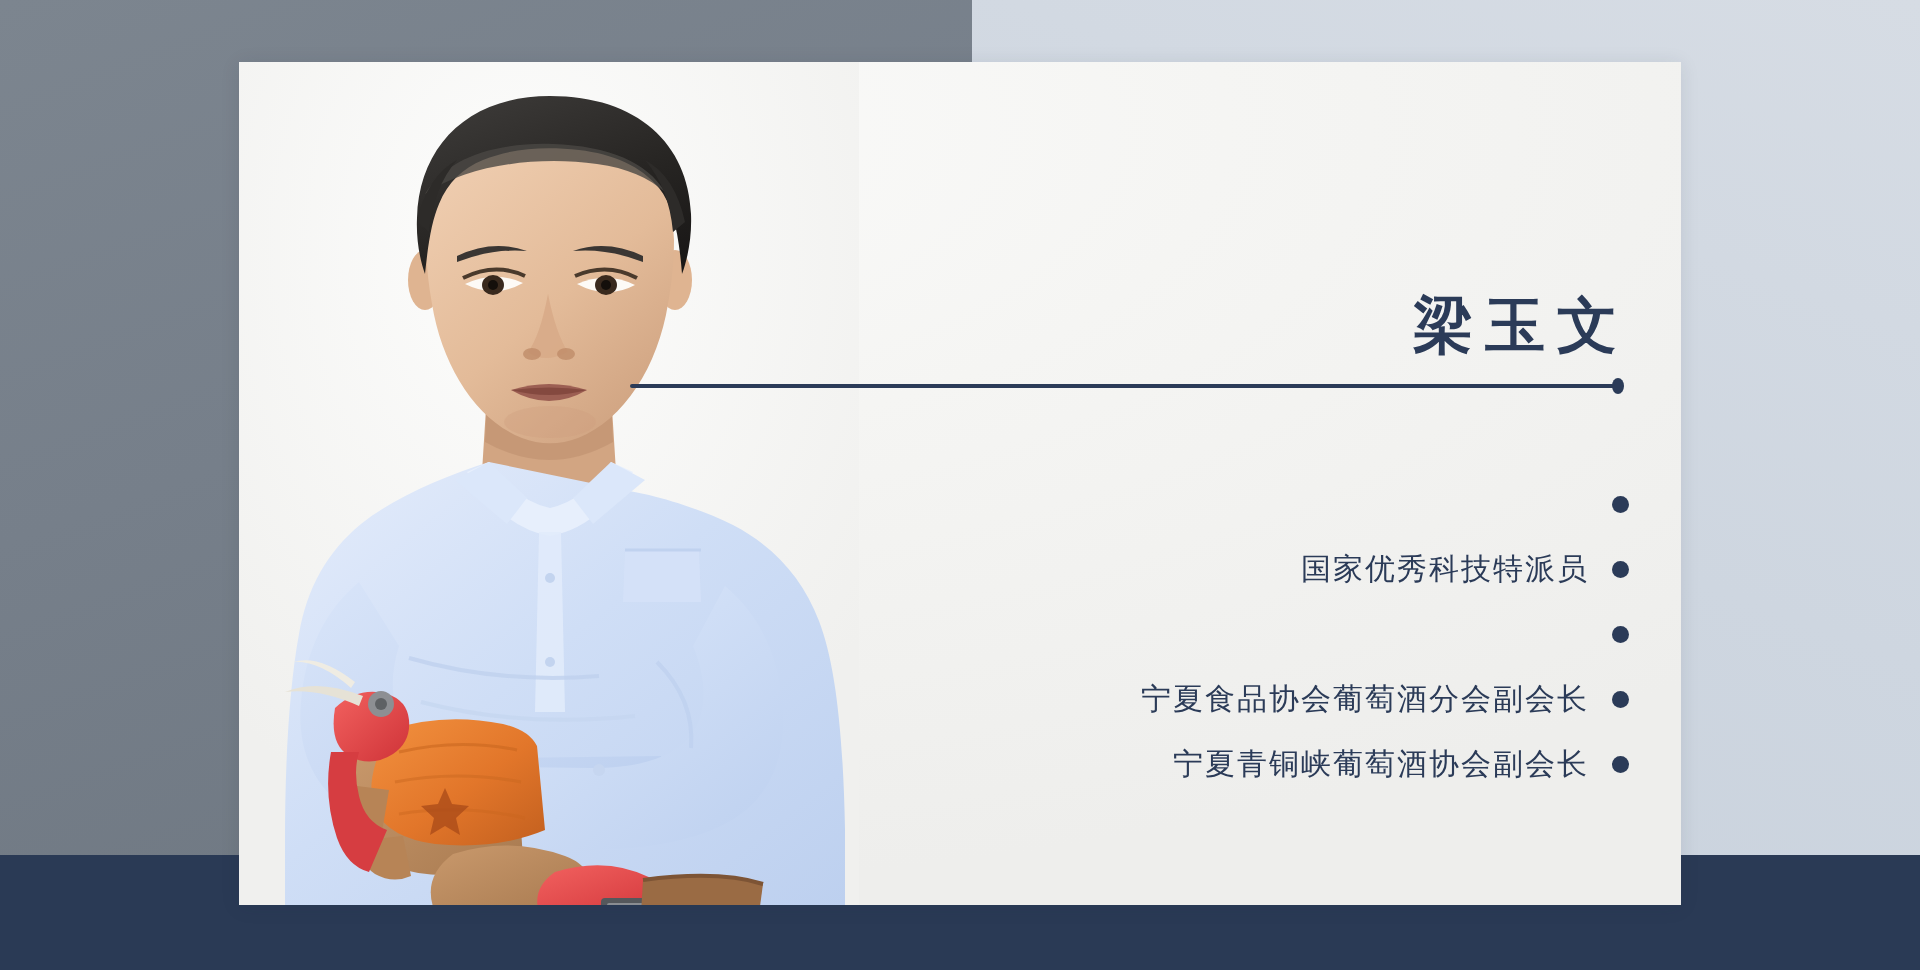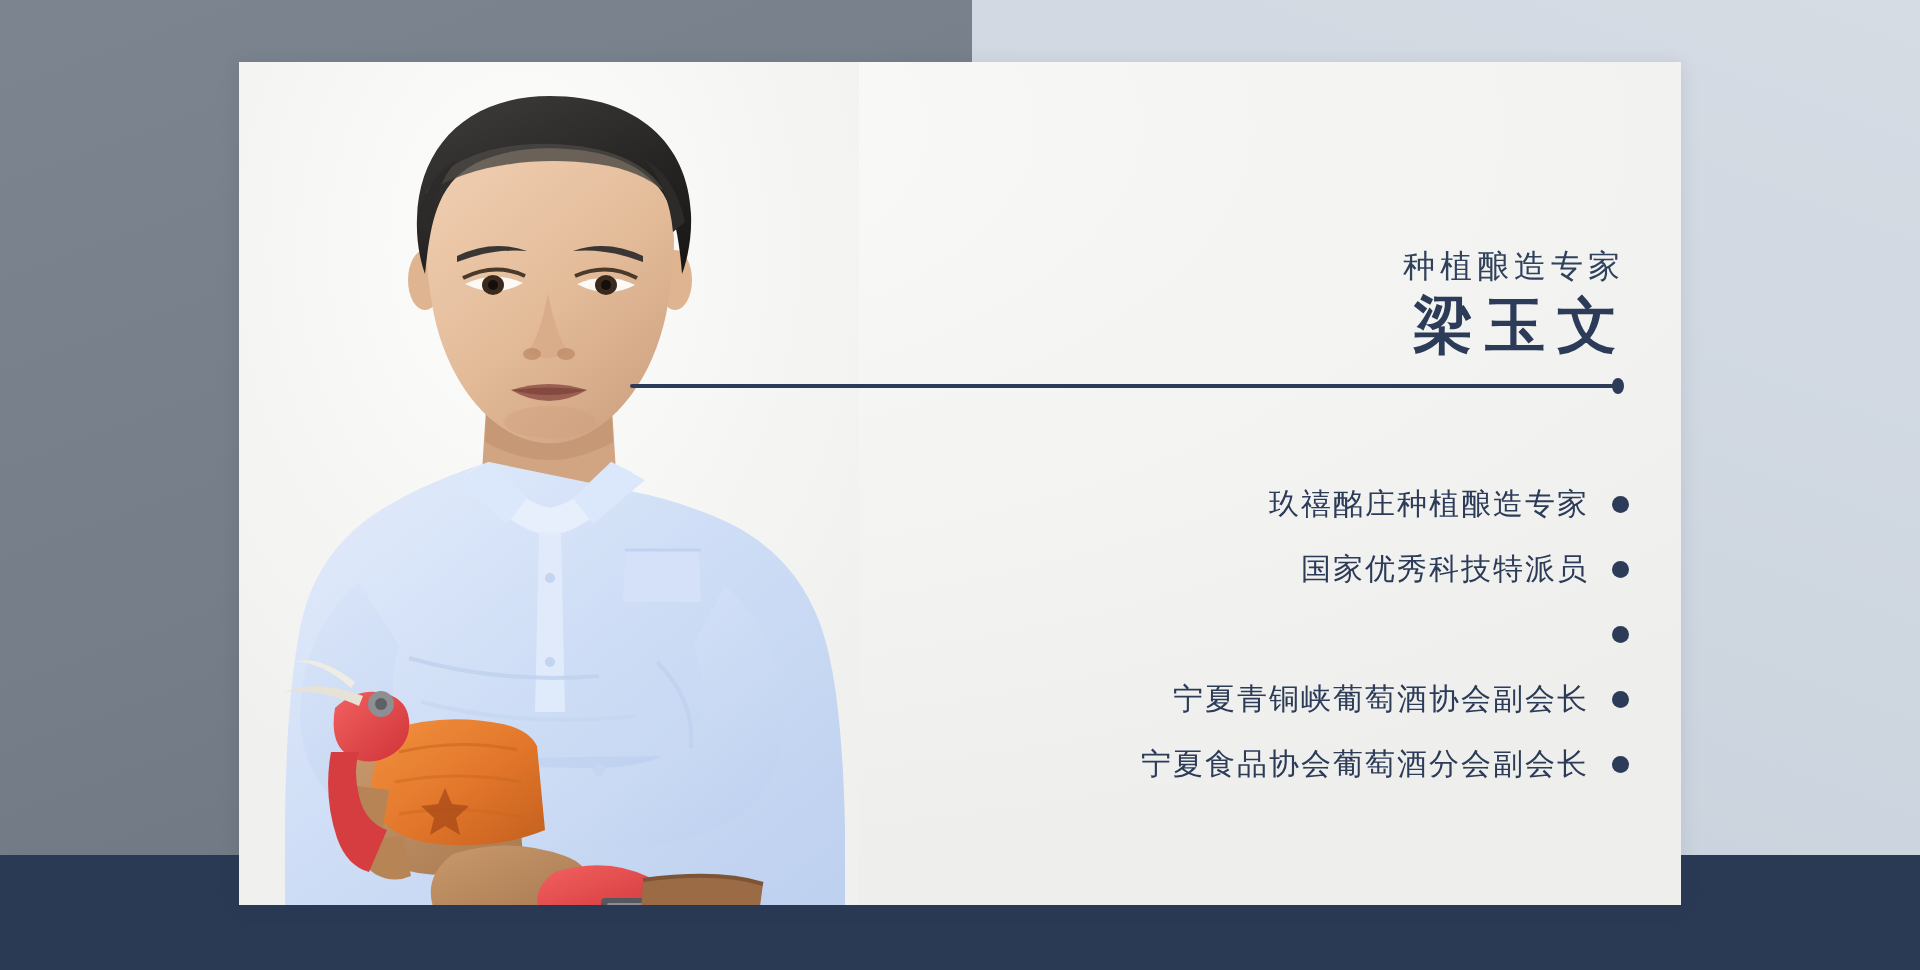--- a/index.html
+++ b/index.html
@@ -259,43 +259,41 @@
 
         <path d="M316 810 q52 -16 96 6 q30 14 30 40 l-140 0 q-12 -28 14 -46 z" fill="url(#toolG)"></path>
         <rect x="362" y="836" width="64" height="22" rx="4" fill="#55585c"></rect>
         <rect x="368" y="841" width="52" height="12" rx="2" fill="#8a8d92"></rect>
 
         <path d="M404 818 q76 -10 120 4 l-4 30 l-118 0 z" fill="#9a6b44"></path>
         <path d="M404 818 q76 -10 120 4" stroke="#7d5435" stroke-width="4" fill="none"></path>
       </svg>
     </div>
 
-    <div class="subtitle">种植酿造专家</div>
 
     <div class="fullname">梁玉文</div>
 
     <div class="divider"></div>
     <div class="divider-dot"></div>
 
     <div class="creds">
       <div class="cred-row">
-        <span class="cred-text">玖禧酩庄种植酿造专家</span>
         <span class="cred-bullet"></span>
       </div>
       <div class="cred-row">
         <span class="cred-text">国家优秀科技特派员</span>
         <span class="cred-bullet"></span>
       </div>
       <div class="cred-row">
         <span class="cred-bullet"></span>
       </div>
       <div class="cred-row">
+        <span class="cred-text">宁夏食品协会葡萄酒分会副会长</span>
+        <span class="cred-bullet"></span>
+      </div>
+      <div class="cred-row">
         <span class="cred-text">宁夏青铜峡葡萄酒协会副会长</span>
-        <span class="cred-bullet"></span>
-      </div>
-      <div class="cred-row">
-        <span class="cred-text">宁夏食品协会葡萄酒分会副会长</span>
         <span class="cred-bullet"></span>
       </div>
     </div>
 
   </div>
 </div>
 
 </body></html>

